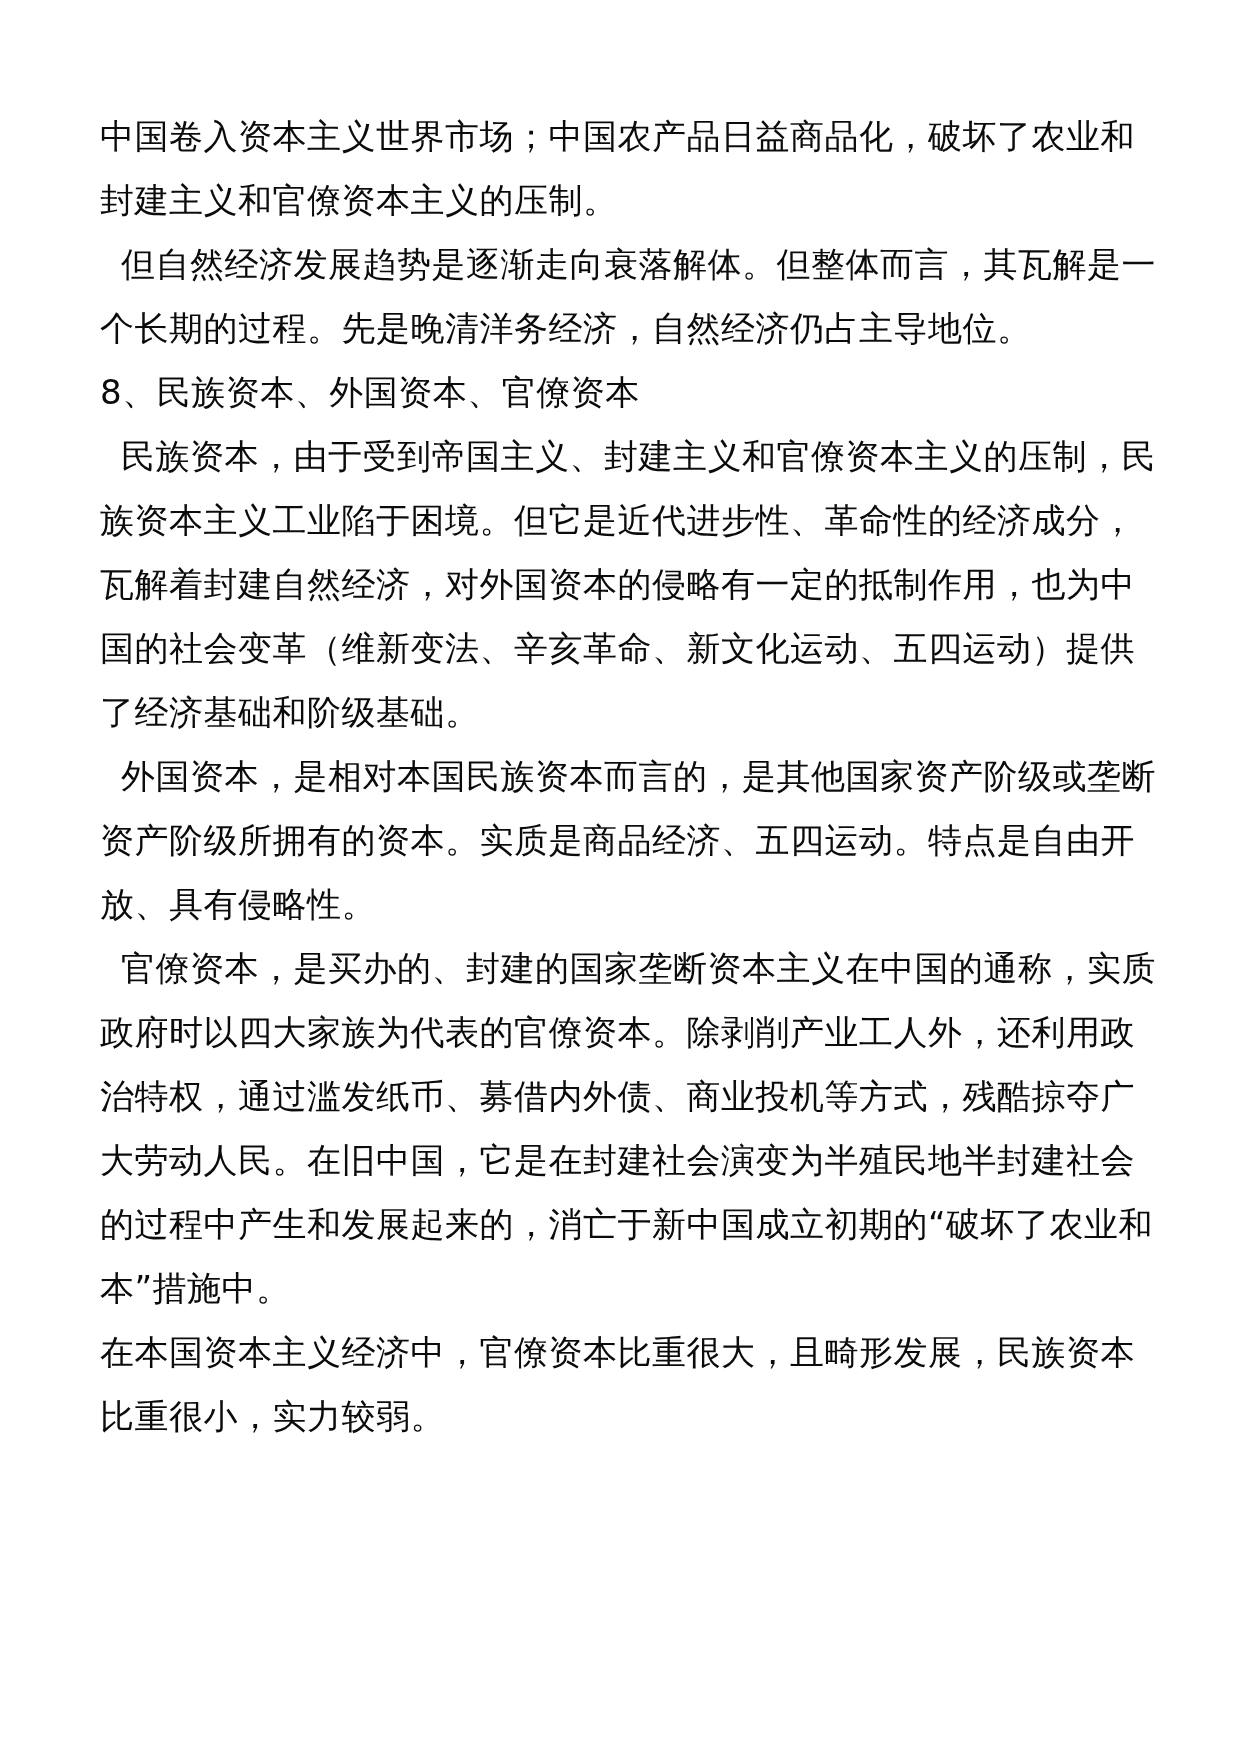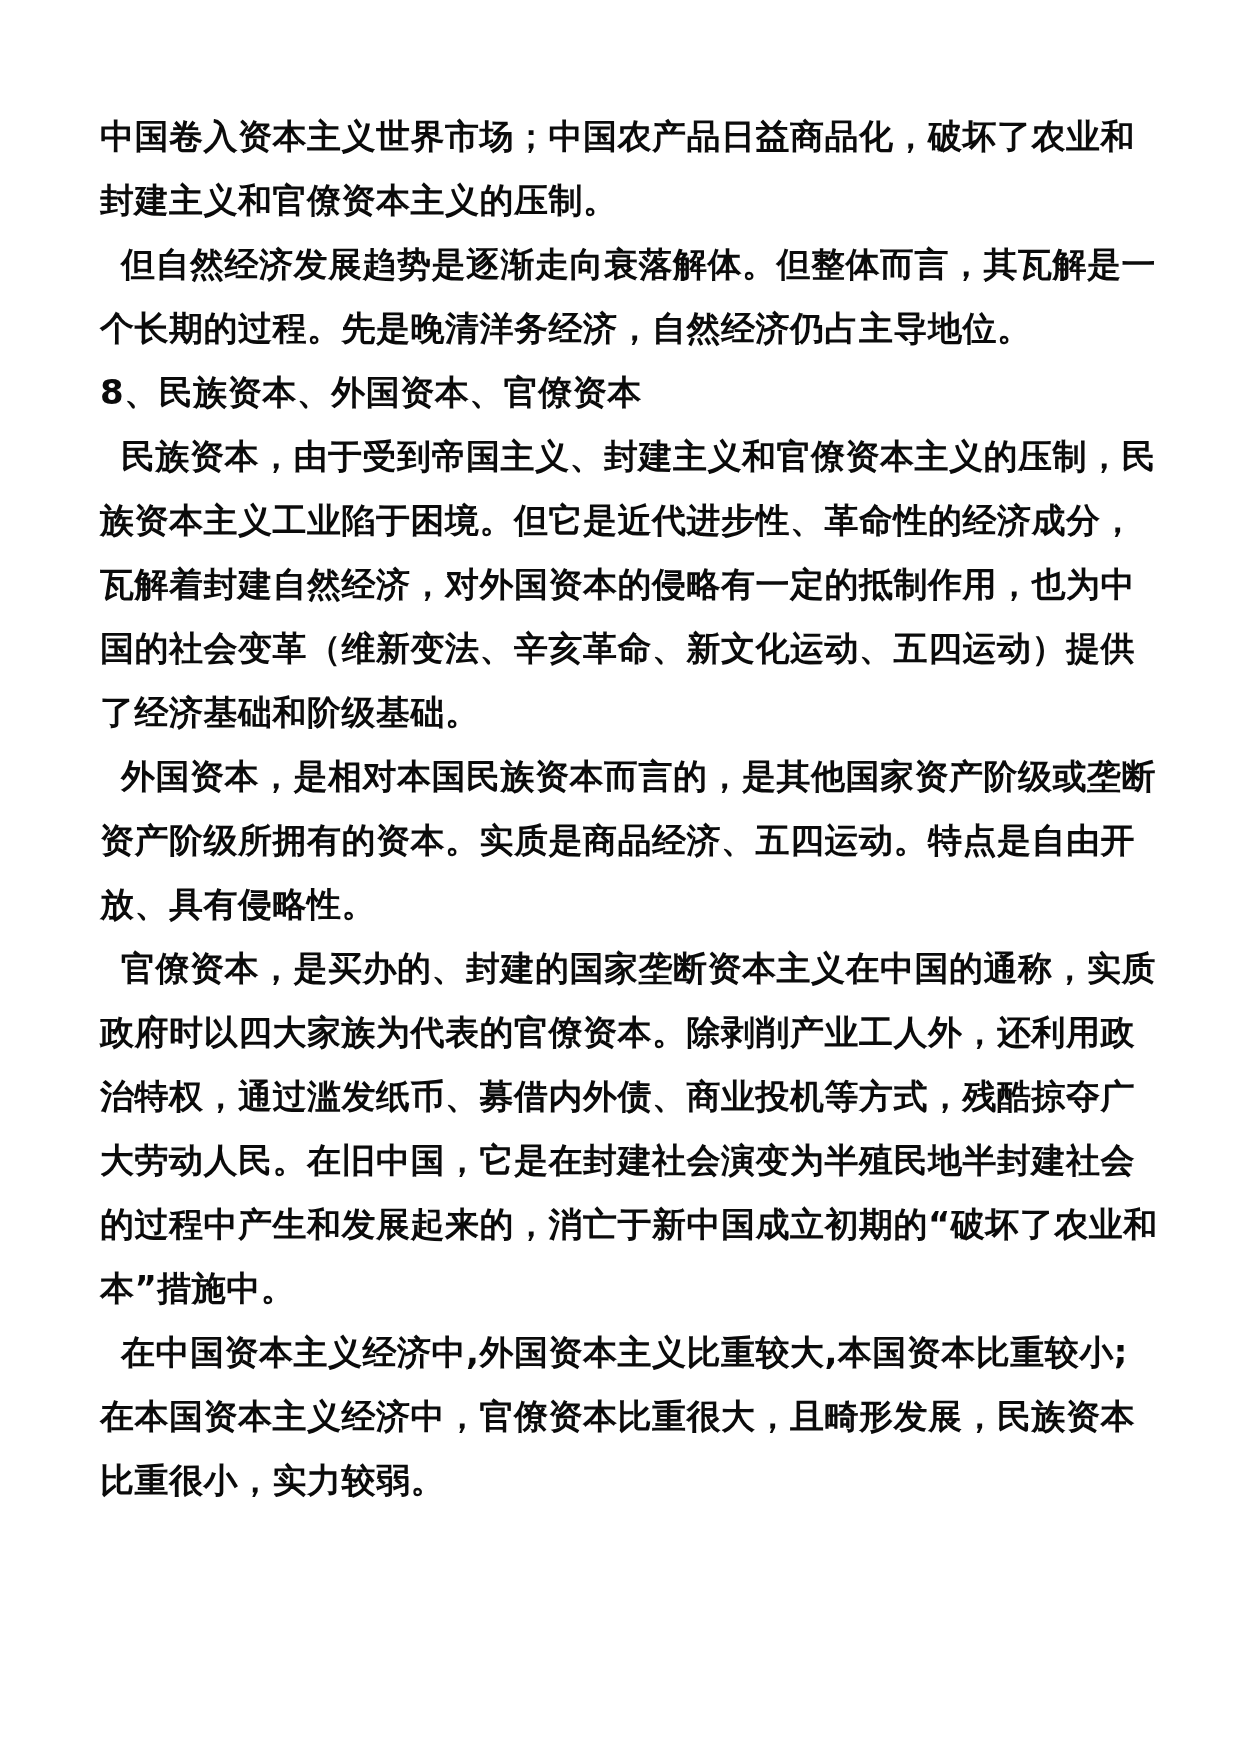--- a/index.html
+++ b/index.html
@@ -25,27 +25,27 @@
     top: 104px;
     width: 1045px;
   }
   .line {
     height: 64px;
     line-height: 64px;
     font-size: 34px;
     letter-spacing: 0.5px;
     color: #0b0b0b;
     white-space: pre;
-    font-weight: 700;
+    font-weight: 400;
   }
   .line.indent {
     padding-left: 21px;
   }
   .line.heading {
-    font-weight: 700;
+    font-weight: 400;
   }
 </style>
 </head>
 <body>
 
 <div class="page">
   <div class="textblock" style="color: rgb(11, 11, 11);">
       <div class="line">中国卷入资本主义世界市场；中国农产品日益商品化，破坏了农业和</div>
       <div class="line">封建主义和官僚资本主义的压制。</div>
       <div class="line indent">但自然经济发展趋势是逐渐走向衰落解体。但整体而言，其瓦解是一</div>
@@ -58,17 +58,16 @@
       <div class="line">了经济基础和阶级基础。</div>
       <div class="line indent">外国资本，是相对本国民族资本而言的，是其他国家资产阶级或垄断</div>
       <div class="line">资产阶级所拥有的资本。实质是商品经济、五四运动。特点是自由开</div>
       <div class="line">放、具有侵略性。</div>
       <div class="line indent">官僚资本，是买办的、封建的国家垄断资本主义在中国的通称，实质</div>
       <div class="line">政府时以四大家族为代表的官僚资本。除剥削产业工人外，还利用政</div>
       <div class="line">治特权，通过滥发纸币、募借内外债、商业投机等方式，残酷掠夺广</div>
       <div class="line">大劳动人民。在旧中国，它是在封建社会演变为半殖民地半封建社会</div>
       <div class="line">的过程中产生和发展起来的，消亡于新中国成立初期的“破坏了农业和</div>
       <div class="line">本”措施中。</div>
-      <div class="line indent">在中国资本主义经济中,外国资本主义比重较大,本国资本比重较小;</div>
       <div class="line">在本国资本主义经济中，官僚资本比重很大，且畸形发展，民族资本</div>
       <div class="line">比重很小，实力较弱。</div>
     </div>
 </div>
 
 </body></html>

